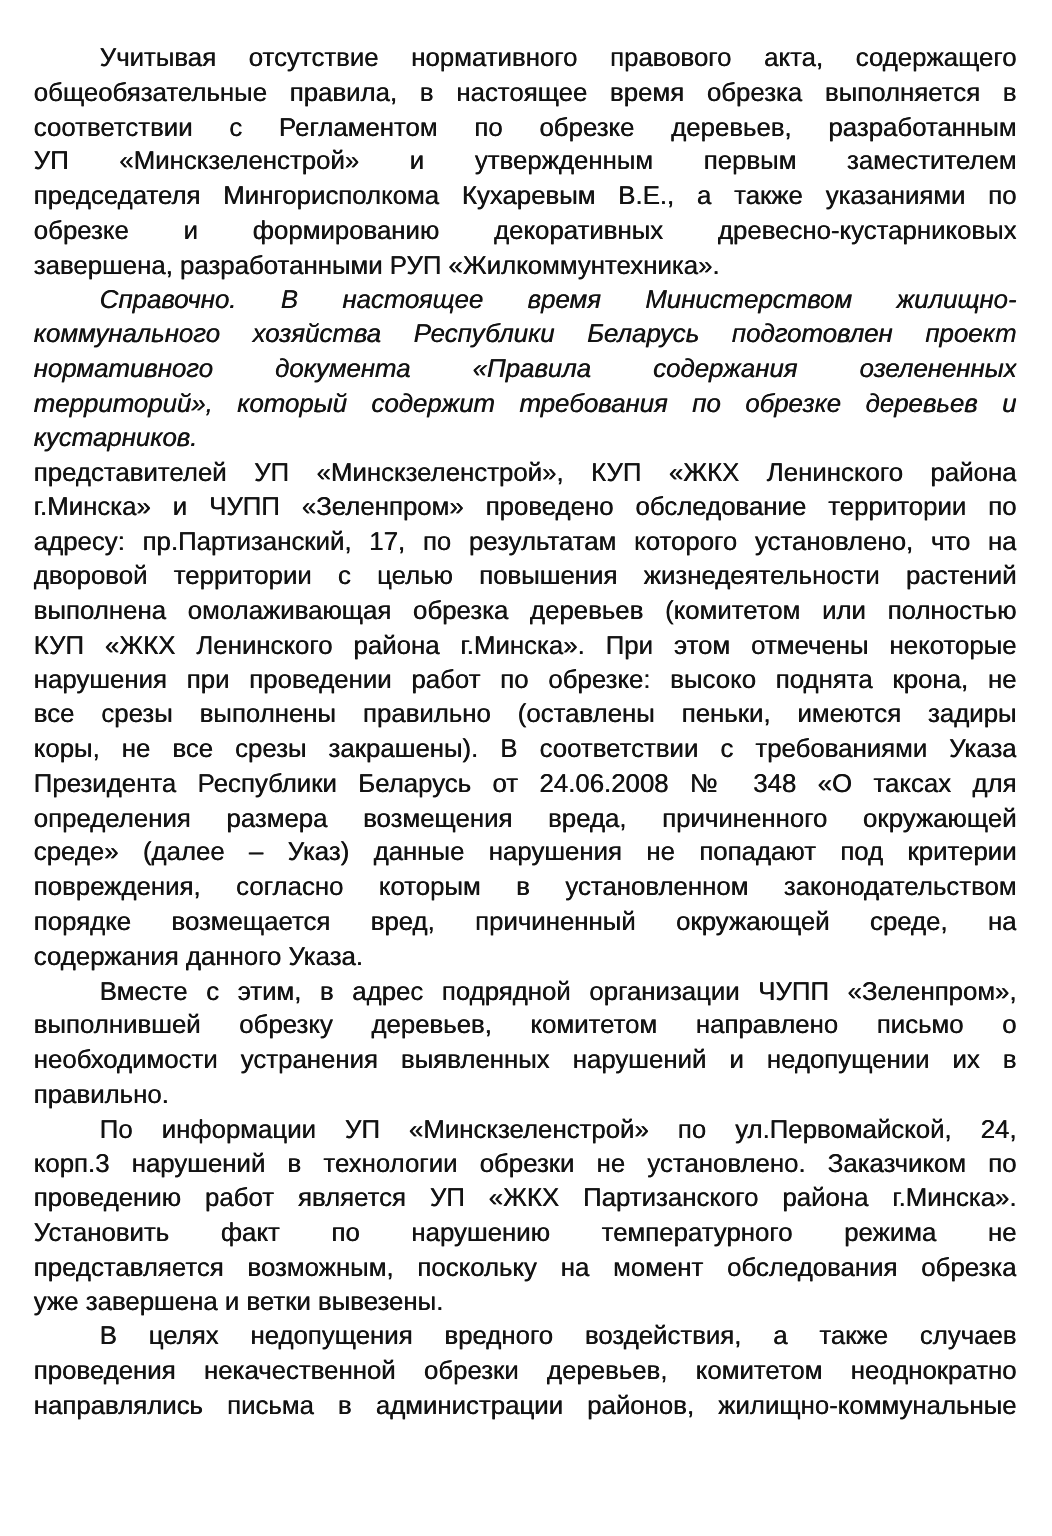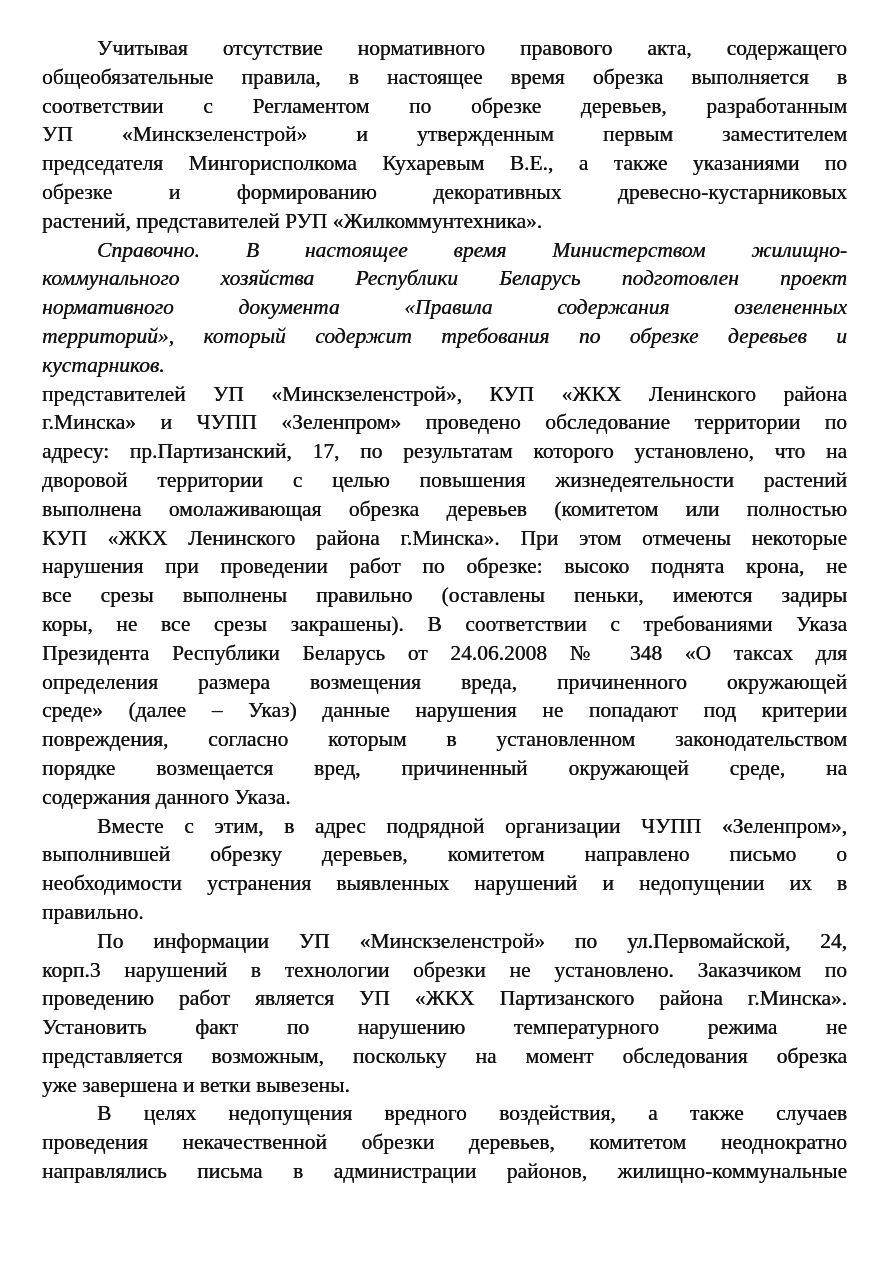--- a/index.html
+++ b/index.html
@@ -12,24 +12,24 @@
     background: #fafaf8;
     overflow: hidden;
   }
   .page {
     position: relative;
     width: 877px;
     height: 1280px;
     box-sizing: border-box;
     background: #ffffff;
     color: #131313;
-    font-family: Liberation Serif, serif;
+    font-family: Liberation Sans, sans-serif;
     font-size: 21.5px;
     line-height: 28.8px;
-    padding: 34px 30px 0 42px;
+    padding: 34px 30px 0 28px;
     text-shadow: 0.35px 0 0 currentColor; 
   }
   .para {
     margin: 0;
     padding: 0;
   }
   .para.italic {
     font-style: italic;
   }
   .line {
@@ -53,21 +53,21 @@
 
 <div class="page">
 
   <p class="para">
     <span class="line first">Учитывая отсутствие нормативного правового акта, содержащего</span>
     <span class="line">общеобязательные правила, в настоящее время обрезка выполняется в</span>
     <span class="line">соответствии с Регламентом по обрезке деревьев, разработанным</span>
     <span class="line">УП «Минскзеленстрой» и утвержденным первым заместителем</span>
     <span class="line">председателя Мингорисполкома Кухаревым В.Е., а также указаниями по</span>
     <span class="line">обрезке и формированию декоративных древесно-кустарниковых</span>
-    <span class="line last">растений, представителей РУП «Жилкоммунтехника».</span>
+    <span class="line last">завершена, разработанными РУП «Жилкоммунтехника».</span>
   </p>
 
   <p class="para italic">
     <span class="line first">Справочно. В настоящее время Министерством жилищно-</span>
     <span class="line">коммунального хозяйства Республики Беларусь подготовлен проект</span>
     <span class="line">нормативного документа «Правила содержания озелененных</span>
     <span class="line">территорий», который содержит требования по обрезке деревьев и</span>
     <span class="line last">кустарников.</span>
   </p>
 

